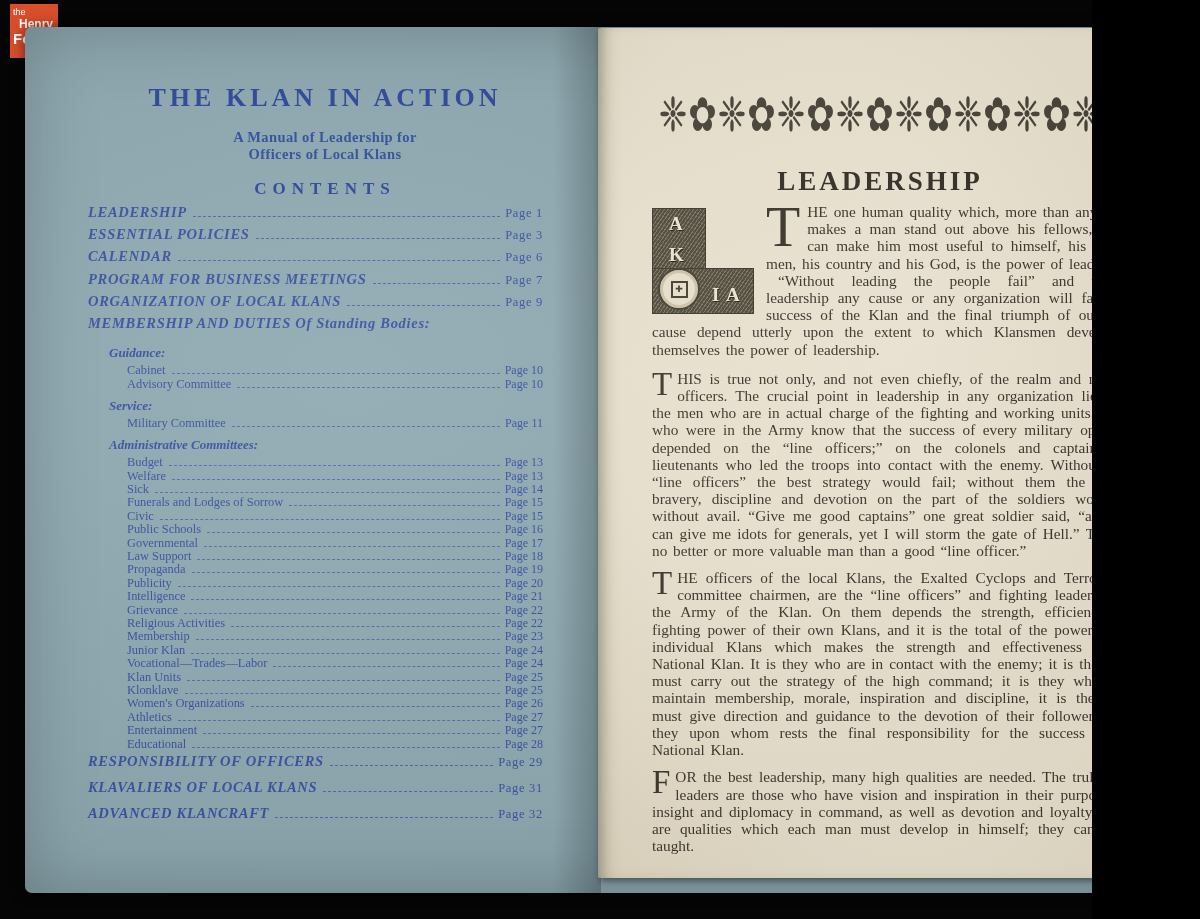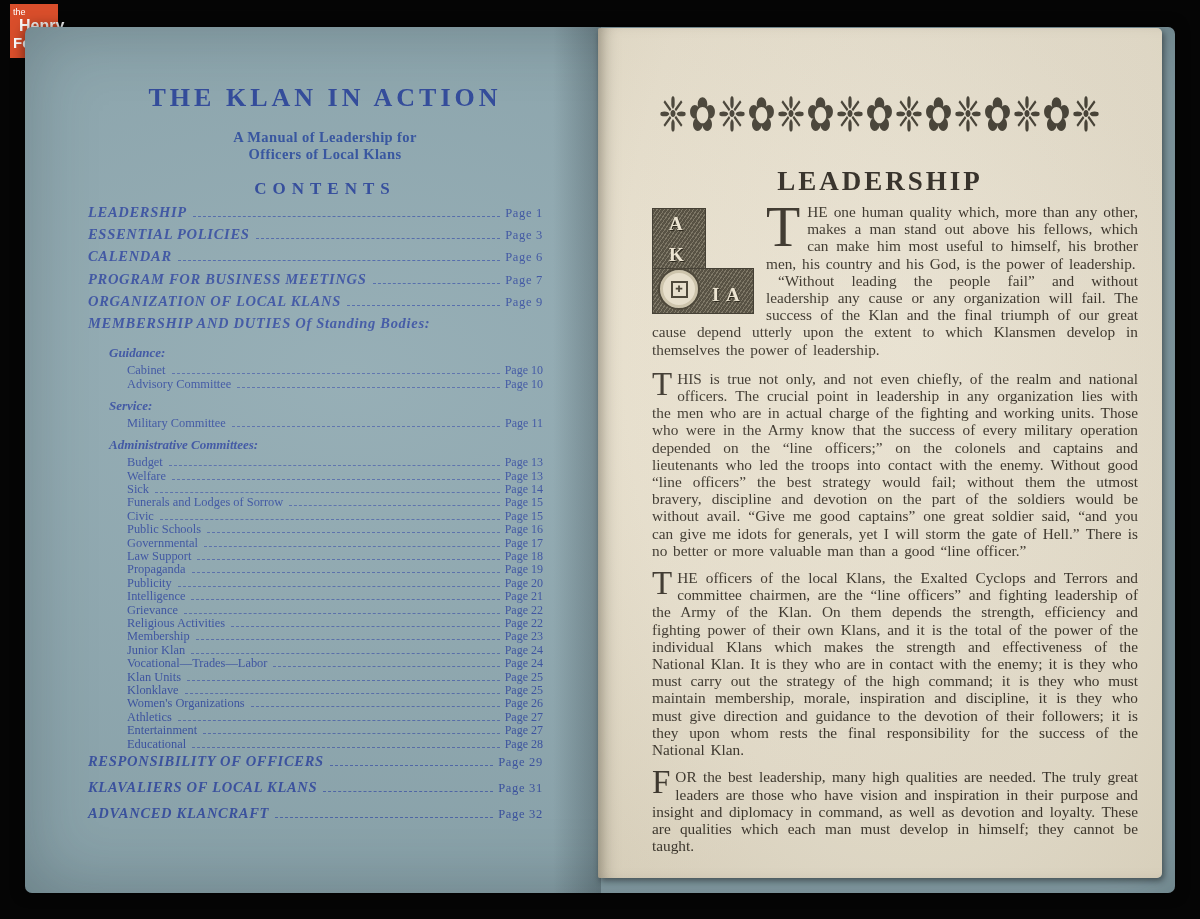--- a/index.html
+++ b/index.html
@@ -1,24 +1,24 @@
 <!DOCTYPE html>
 <html><head>
 <meta charset="utf-8">
 <style>
   html,body{margin:0;padding:0;background:#000;}
-  .stage{position:relative;width:1200px;height:919px;background:#050505;overflow:hidden;
+  .stage{position:relative;width:1092px;height:919px;background:#050505;overflow:hidden;
          font-family:"Liberation Serif",serif;}
 
   
   .logo{position:absolute;left:10px;top:4px;width:48px;height:54px;background:#d94e2b;
         color:#fff;font-family:"Liberation Sans",sans-serif;line-height:1;padding:3px 0 0 0;
         box-sizing:border-box;}
   .logo .l1{display:block;font-size:9px;margin:1px 0 0 3px;}
-  .logo .l2{display:block;font-size:16px;font-weight:bold;margin:1px 0 0 9px;}
+  .logo .l2{display:block;font-size:12px;font-weight:bold;margin:1px 0 0 9px;}
   .logo .l3{display:block;font-size:15px;font-weight:bold;margin:1px 0 0 3px;}
 
   
   .cover{position:absolute;left:25px;top:27px;width:1150px;height:866px;background:#8fa9b1;
          border-radius:7px;box-shadow:inset 0 0 70px rgba(25,38,44,.28), 0 0 14px rgba(0,0,0,.55);}
   .cover::after{content:"";position:absolute;left:0;top:0;right:0;bottom:0;border-radius:7px;
          background:radial-gradient(ellipse at 28% 40%, rgba(255,255,255,.07), rgba(0,0,0,.05) 75%);}
   .spine-shadow{position:absolute;left:528px;top:0;width:48px;height:100%;
          background:linear-gradient(to right, rgba(40,54,60,0), rgba(40,54,60,.34));}
 

